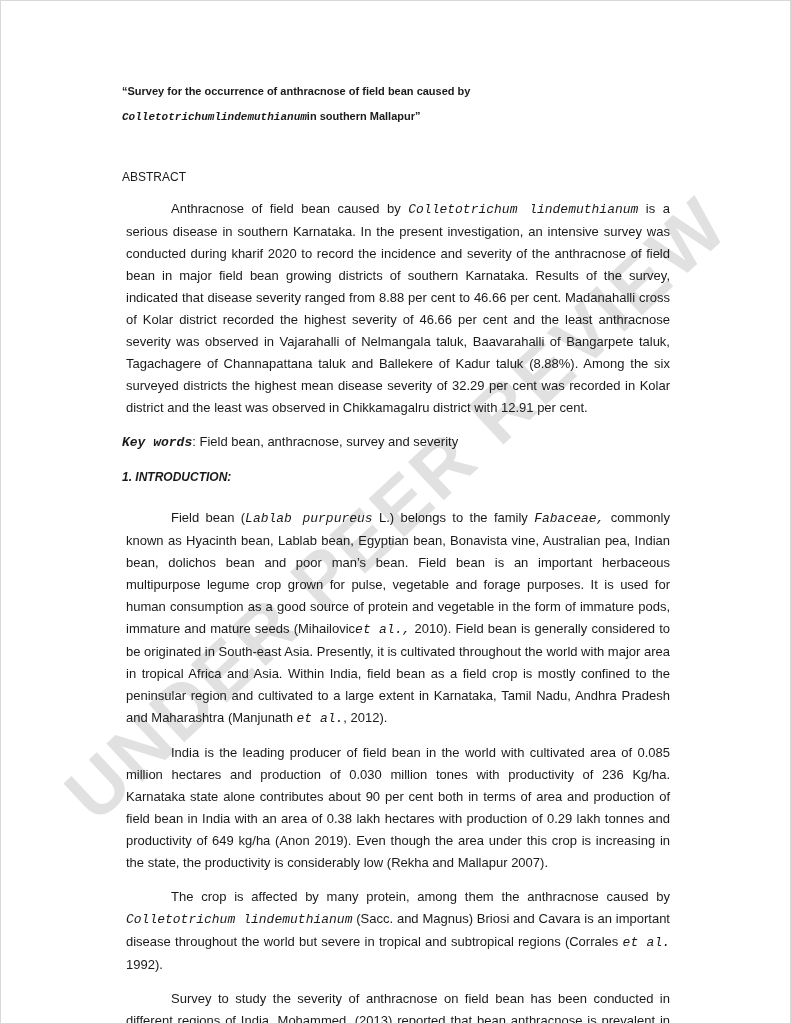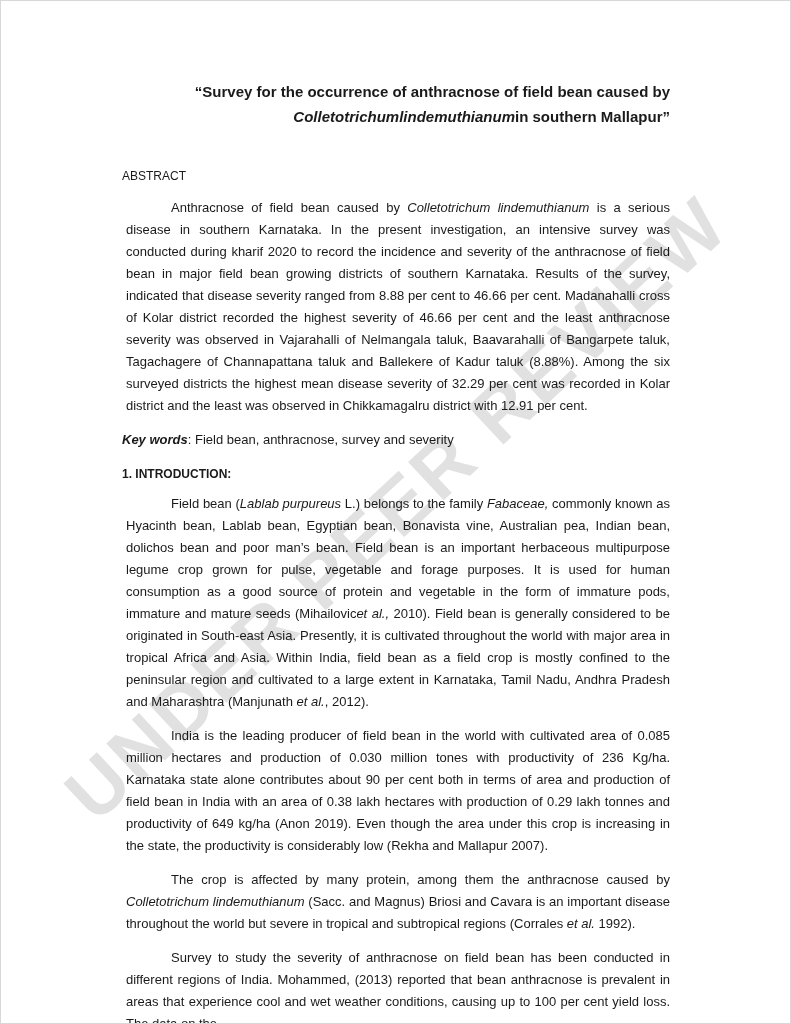--- a/index.html
+++ b/index.html
@@ -27,23 +27,23 @@
     z-index:0;
     pointer-events:none;
     font-family:"Liberation Sans",sans-serif;
   }
   .content{
     position:relative;
     z-index:1;
     padding:78px 120px 0 121px;
   }
   .title{
-    text-align:right;
+    text-align:left;
     font-weight:bold;
-    font-size:15px;
+    font-size:11px;
     line-height:25px;
     margin:0 0 36px 0;
   }
   .heading{
     font-weight:normal;
     font-size:12px;
     line-height:22px;
     margin:0 0 10px 0;
   }
   p.body-par{
@@ -55,23 +55,24 @@
   }
   .keywords{
     font-size:13px;
     line-height:22px;
     margin:0 0 12px 0;
   }
   .intro-heading{
     font-weight:bold;
     font-size:12px;
     line-height:22px;
-    margin:0 0 8px 0;
+    margin:0 0 19px 0;
+    font-style:italic;
   }
-  .it{font-style:italic;}
+  .it{font-style:italic;font-family:Liberation Mono, monospace;}
   .bd{font-weight:bold;}
 </style>
 </head>
 <body>
 
 <div class="page">
 
   <div class="watermark">UNDER PEER REVIEW</div>
 
   <div class="content">

